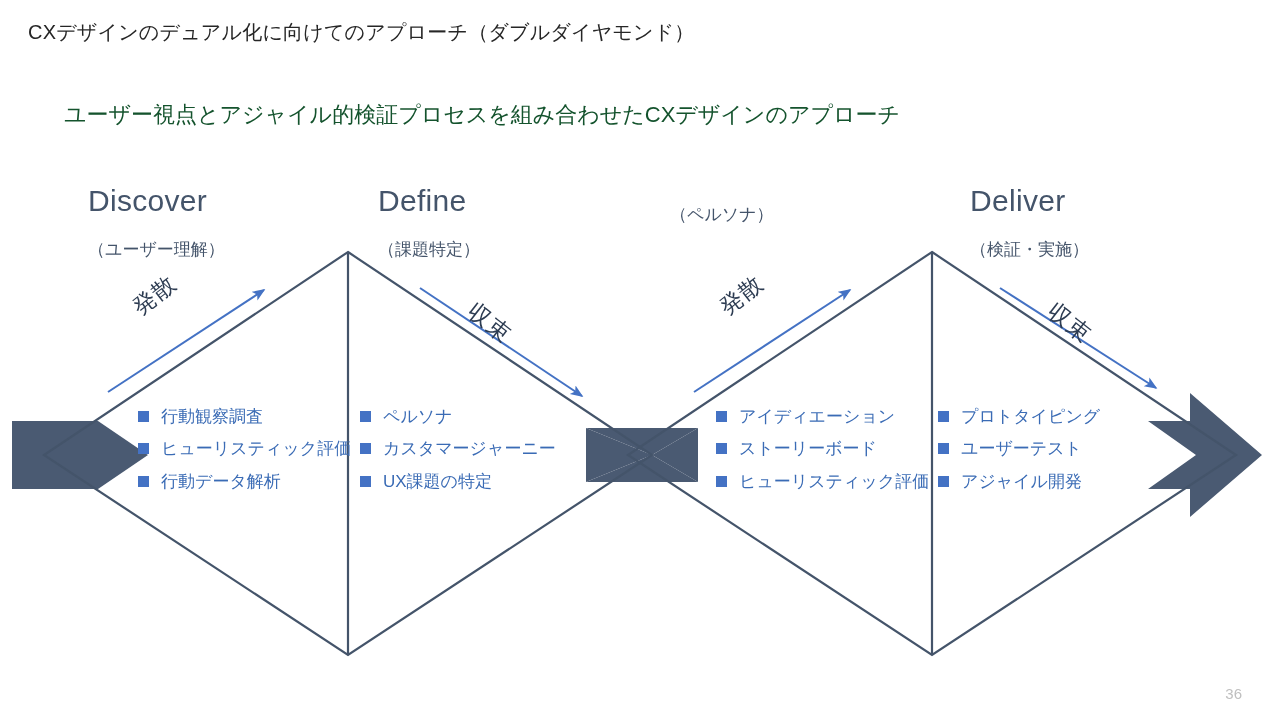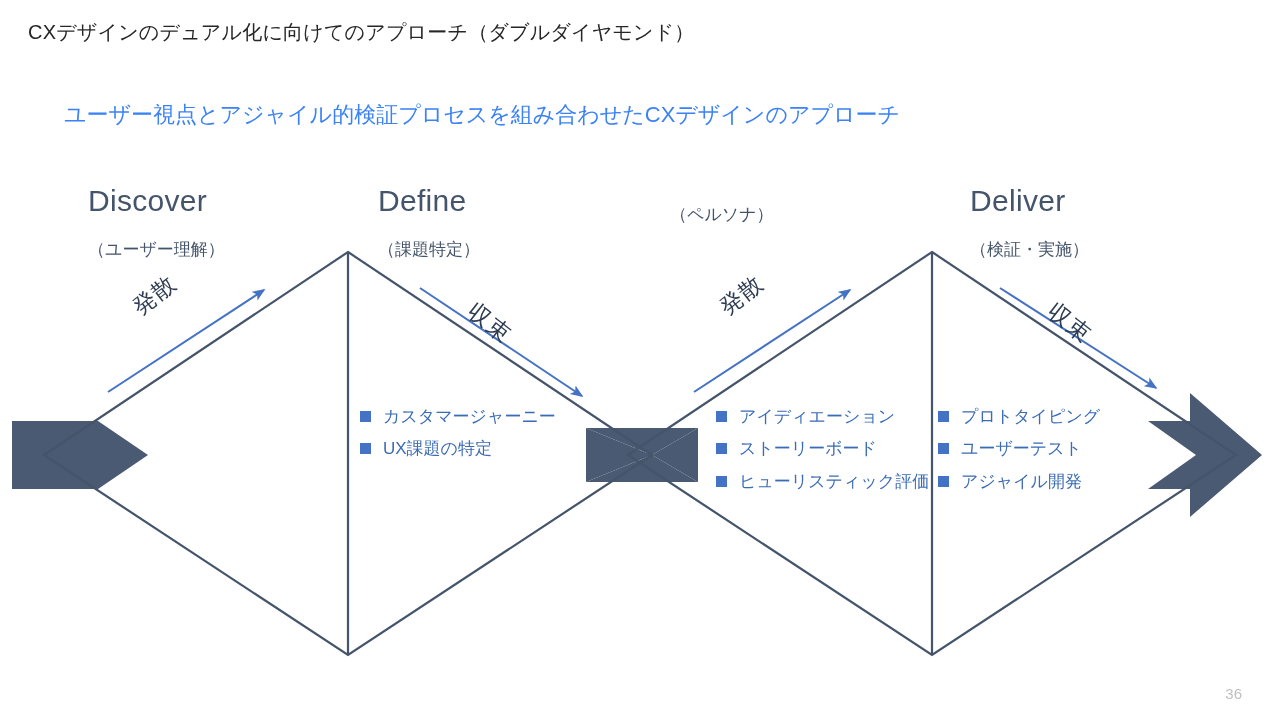--- a/index.html
+++ b/index.html
@@ -37,21 +37,21 @@
     font-weight: 400;
     letter-spacing: 0.2px;
     white-space: nowrap;
   }
   .slide-subtitle {
     position: absolute;
     left: 64px;
     top: 100px;
     font-size: 22px;
     line-height: 1.4;
-    color: #3b82f6;
+    color: #14532d;
     font-weight: 400;
     white-space: nowrap;
   }
 
   
   .phase {
     position: absolute;
     text-align: left;
     width: 230px;
     color: #44546a;
@@ -197,24 +197,42 @@
   <div class="phase" id="phase-3">
     <div class="phase-name">Deliver</div>
     <div class="phase-sub">（検証・実施）</div>
   </div>
 
   <div class="flow-label" id="flow-label-0">発散</div>
   <div class="flow-label" id="flow-label-1">収束</div>
   <div class="flow-label" id="flow-label-2">発散</div>
   <div class="flow-label" id="flow-label-3">収束</div>
 
+  <div class="bullet-col" id="bullets-0">
+    <div class="bullet-item">
+      <span class="bullet-marker"></span>
+      <span class="bullet-text">行動観察調査</span>
+    </div>
+    <div class="bullet-item">
+      <span class="bullet-marker"></span>
+      <span class="bullet-text">ヒューリスティック評価</span>
+    </div>
+    <div class="bullet-item">
+      <span class="bullet-marker"></span>
+      <span class="bullet-text">行動データ解析</span>
+    </div>
+  </div>
 
   <div class="bullet-col" id="bullets-1">
     <div class="bullet-item">
       <span class="bullet-marker"></span>
+      <span class="bullet-text">ペルソナ</span>
+    </div>
+    <div class="bullet-item">
+      <span class="bullet-marker"></span>
       <span class="bullet-text">カスタマージャーニー</span>
     </div>
     <div class="bullet-item">
       <span class="bullet-marker"></span>
       <span class="bullet-text">UX課題の特定</span>
     </div>
   </div>
 
   <div class="bullet-col" id="bullets-2">
     <div class="bullet-item">

